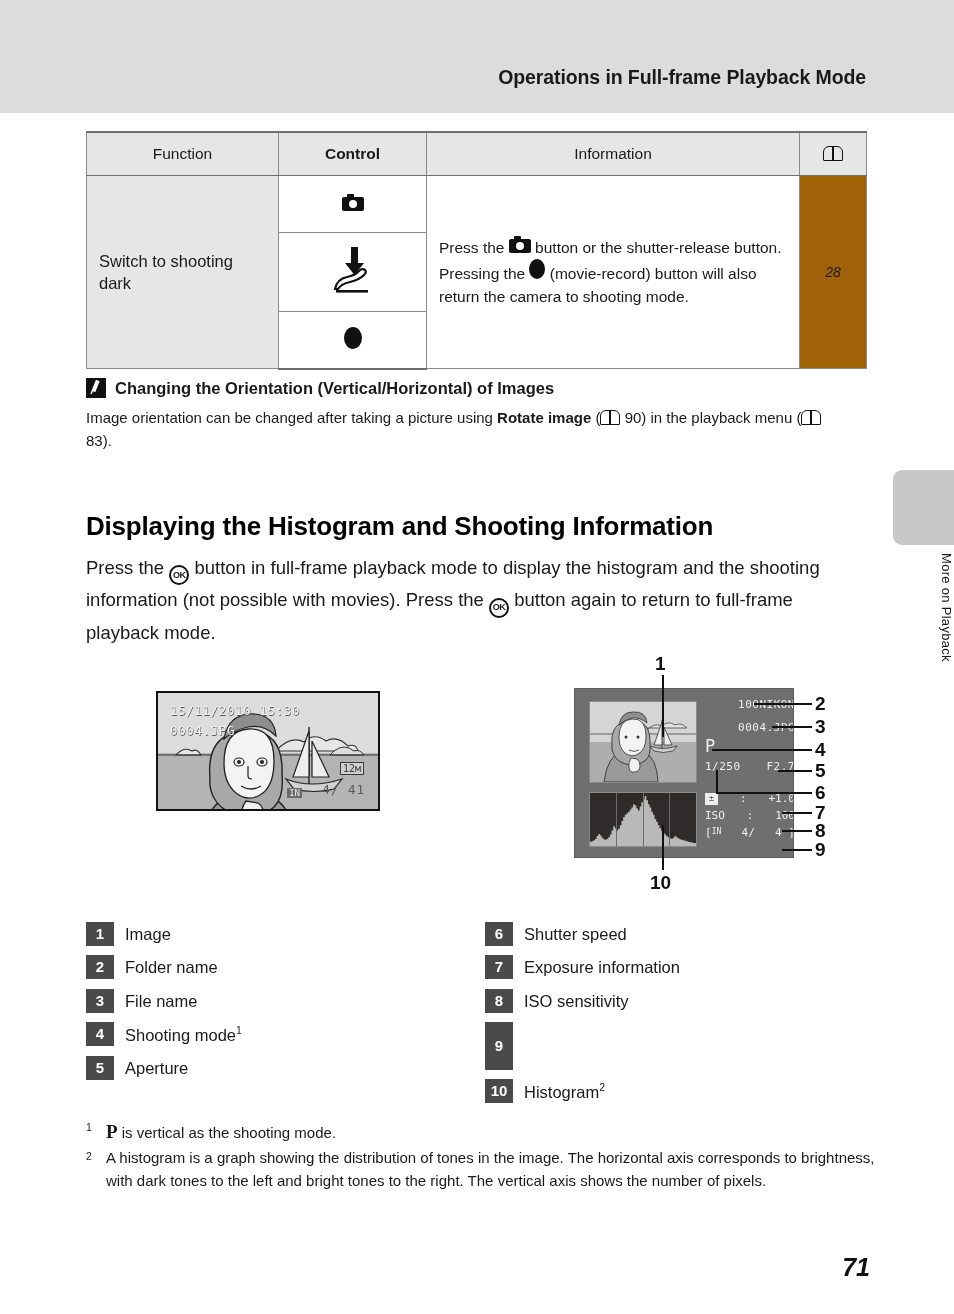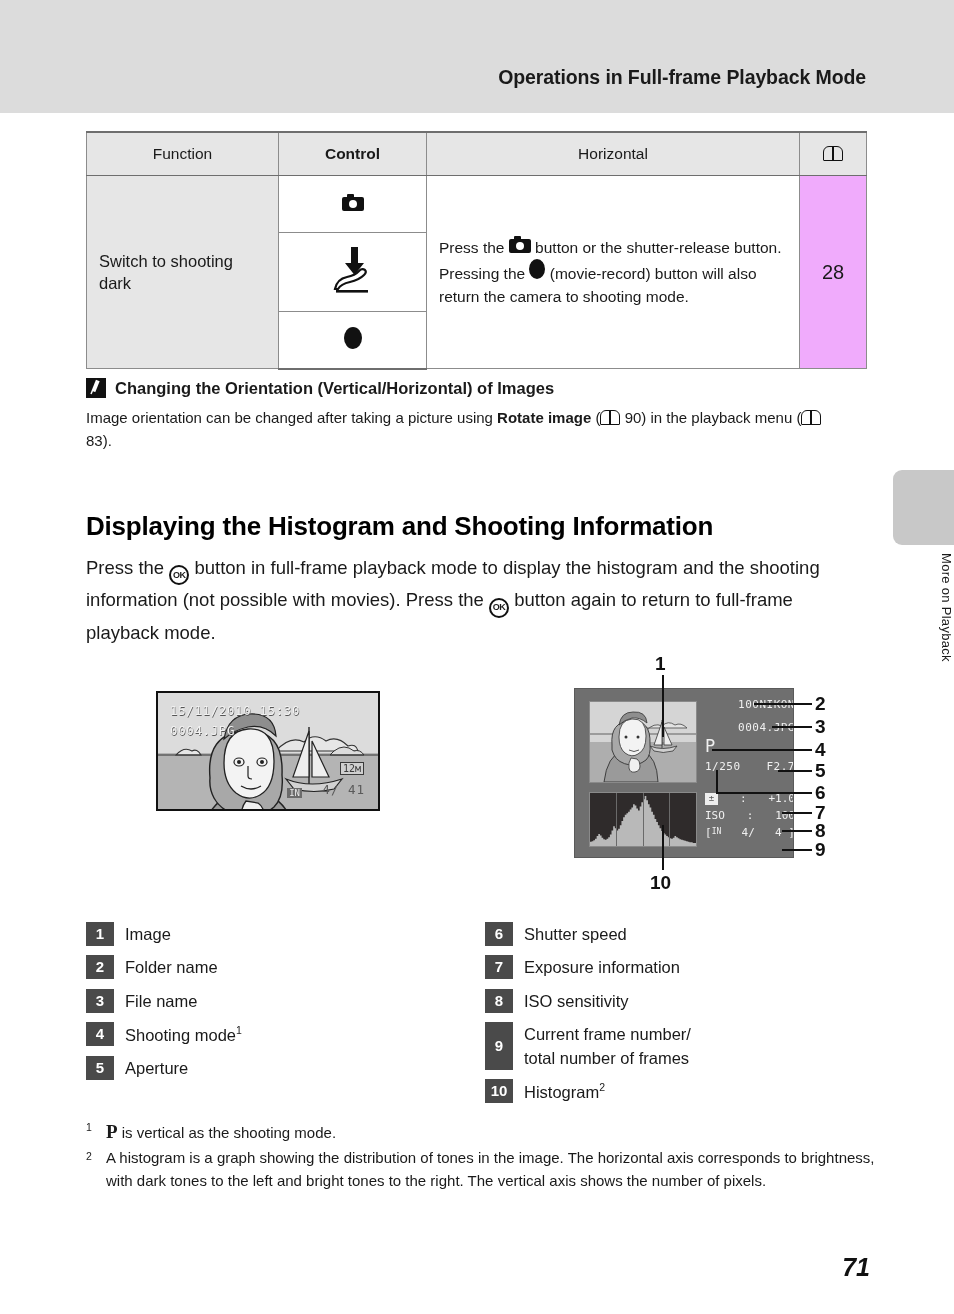--- a/index.html
+++ b/index.html
@@ -65,22 +65,23 @@
   .cell-ctl {
     background:#fff; text-align:center; height:57px;
   }
   .cell-ctl.last { border-bottom:2.5px solid #6e6e6e; }
   .cell-desc {
     background:#fff; font-size:15.5px; line-height:1.5;
     padding:6px 12px 6px 14px; color:#1a1a1a;
     border-bottom:2.5px solid #6e6e6e;
   }
   .cell-pg {
-    background:#f0abfc; text-align:center; font-size:20px; color:#1a1a1a;
+    background:#a16207; text-align:center; font-size:14px; color:#1a1a1a;
     border-bottom:2.5px solid #6e6e6e;
+    font-style:italic;
   }
   .cam-ico { width:22px; height:17px; position:relative; display:inline-block; }
   .cam-ico::before{
     content:""; position:absolute; left:0; top:3px; width:22px; height:14px;
     background:#111; border-radius:2px;
   }
   .cam-ico::after{
     content:""; position:absolute; left:7px; top:6px; width:8px; height:8px;
     background:#fff; border-radius:50%;
   }
@@ -219,21 +220,21 @@
 <div class="header-title">Operations in Full-frame Playback Mode</div>
 
 <div class="side-tab-box"></div>
 <div class="side-tab-text">More on Playback</div>
 
 <table class="tbl">
   <thead>
     <tr>
       <th class="col-fn">Function</th>
       <th class="col-ctl">Control</th>
-      <th class="col-desc">Horizontal</th>
+      <th class="col-desc">Information</th>
       <th class="col-pg">
         <span class="book-ico"></span>
       </th>
     </tr>
   </thead>
   <tbody>
     <tr>
       <td class="cell-fn" rowspan="3">Switch to shooting dark</td>
       <td class="cell-ctl">
         <span class="cam-ico"><span class="cam-bump"></span></span>
@@ -434,24 +435,20 @@
     <div class="lrow">
       <div class="lbadge">7</div>
       <div class="ltext">Exposure information</div>
     </div>
     <div class="lrow">
       <div class="lbadge">8</div>
       <div class="ltext">ISO sensitivity</div>
     </div>
     <div class="lrow">
       <div class="lbadge tall">9</div>
-      <div class="ltext">
-        <div>Current frame number/</div>
-        <div>total number of frames</div>
-      </div>
     </div>
     <div class="lrow">
       <div class="lbadge">10</div>
       <div class="ltext"><span>Histogram</span><sup>2</sup></div>
     </div>
   </div>
 </div>
 
 <div class="fn fn1">
   <div class="fn-row">

